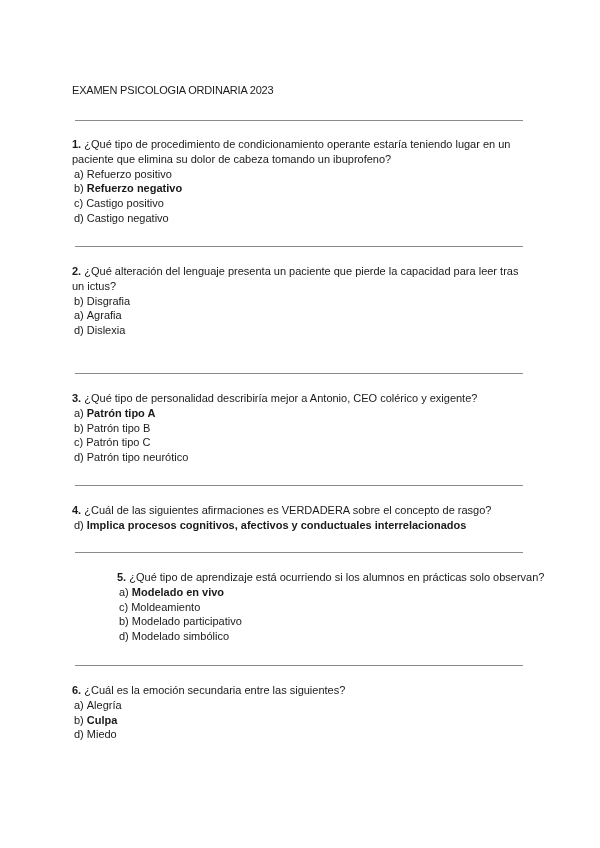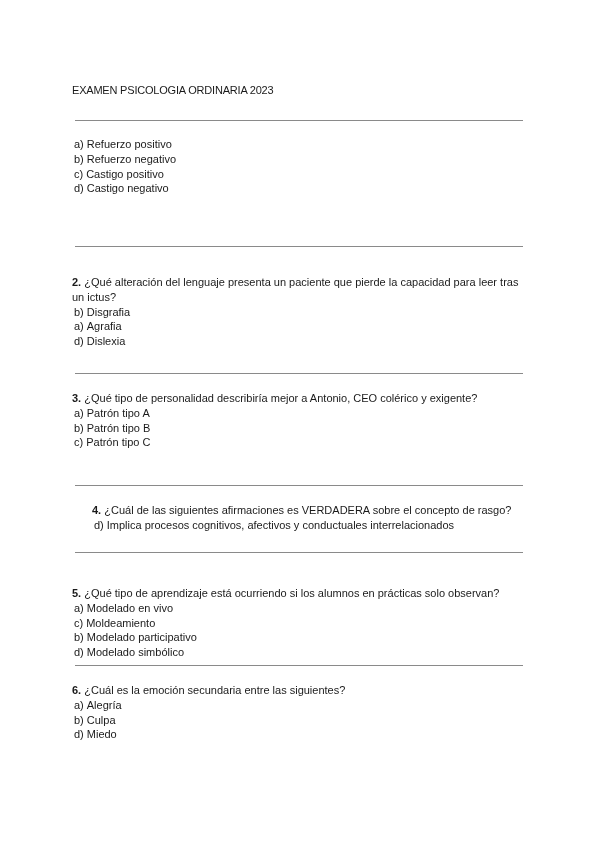--- a/index.html
+++ b/index.html
@@ -56,75 +56,77 @@
       list-style: none;
     }
     .option {
       margin: 0;
       padding-left: 2px;
     }
     .option .letter {
       margin-right: 3px;
     }
     .option.correct .opt-text {
-      font-weight: normal;
+      font-weight: bold;
     }
   </style>
 </head>
 <body>
 
 <div class="page">
 
   <div class="title">EXAMEN PSICOLOGIA ORDINARIA 2023</div>
 
   <div class="divider" style="top:120px;"></div>
 
   <div class="question" style="top:137px;">
+    <p class="q-text"><span class="q-num">1.</span> <span>¿Qué tipo de procedimiento de condicionamiento operante estaría teniendo lugar en un paciente que elimina su dolor de cabeza tomando un ibuprofeno?</span></p>
     <ul class="options">
       <li class="option"><span class="letter">a)</span><span class="opt-text">Refuerzo positivo</span></li>
       <li class="option correct"><span class="letter">b)</span><span class="opt-text">Refuerzo negativo</span></li>
       <li class="option"><span class="letter">c)</span><span class="opt-text">Castigo positivo</span></li>
       <li class="option"><span class="letter">d)</span><span class="opt-text">Castigo negativo</span></li>
     </ul>
   </div>
 
   <div class="divider" style="top:246px;"></div>
 
-  <div class="question" style="top:275px;">
+  <div class="question" style="top:264px;">
     <p class="q-text"><span class="q-num">2.</span> <span>¿Qué alteración del lenguaje presenta un paciente que pierde la capacidad para leer tras un ictus?</span></p>
     <ul class="options">
       <li class="option"><span class="letter">b)</span><span class="opt-text">Disgrafia</span></li>
       <li class="option"><span class="letter">a)</span><span class="opt-text">Agrafia</span></li>
       <li class="option"><span class="letter">d)</span><span class="opt-text">Dislexia</span></li>
     </ul>
   </div>
 
   <div class="divider" style="top:373px;"></div>
 
   <div class="question" style="top:391px;">
     <p class="q-text"><span class="q-num">3.</span> <span>¿Qué tipo de personalidad describiría mejor a Antonio, CEO colérico y exigente?</span></p>
     <ul class="options">
       <li class="option correct"><span class="letter">a)</span><span class="opt-text">Patrón tipo A</span></li>
       <li class="option"><span class="letter">b)</span><span class="opt-text">Patrón tipo B</span></li>
       <li class="option"><span class="letter">c)</span><span class="opt-text">Patrón tipo C</span></li>
+      <li class="option"><span class="letter">d)</span><span class="opt-text">Patrón tipo neurótico</span></li>
     </ul>
   </div>
 
   <div class="divider" style="top:485px;"></div>
 
-  <div class="question" style="top:503px;margin-left:20px;">
+  <div class="question" style="top:503px;">
     <p class="q-text"><span class="q-num">4.</span> <span>¿Cuál de las siguientes afirmaciones es VERDADERA sobre el concepto de rasgo?</span></p>
     <ul class="options">
       <li class="option correct"><span class="letter">d)</span><span class="opt-text">Implica procesos cognitivos, afectivos y conductuales interrelacionados</span></li>
     </ul>
   </div>
 
   <div class="divider" style="top:552px;"></div>
 
-  <div class="question" style="top:586px;">
+  <div class="question" style="top:570px;margin-left:45px;">
     <p class="q-text"><span class="q-num">5.</span> <span>¿Qué tipo de aprendizaje está ocurriendo si los alumnos en prácticas solo observan?</span></p>
     <ul class="options">
       <li class="option correct"><span class="letter">a)</span><span class="opt-text">Modelado en vivo</span></li>
       <li class="option"><span class="letter">c)</span><span class="opt-text">Moldeamiento</span></li>
       <li class="option"><span class="letter">b)</span><span class="opt-text">Modelado participativo</span></li>
       <li class="option"><span class="letter">d)</span><span class="opt-text">Modelado simbólico</span></li>
     </ul>
   </div>
 
   <div class="divider" style="top:665px;"></div>

